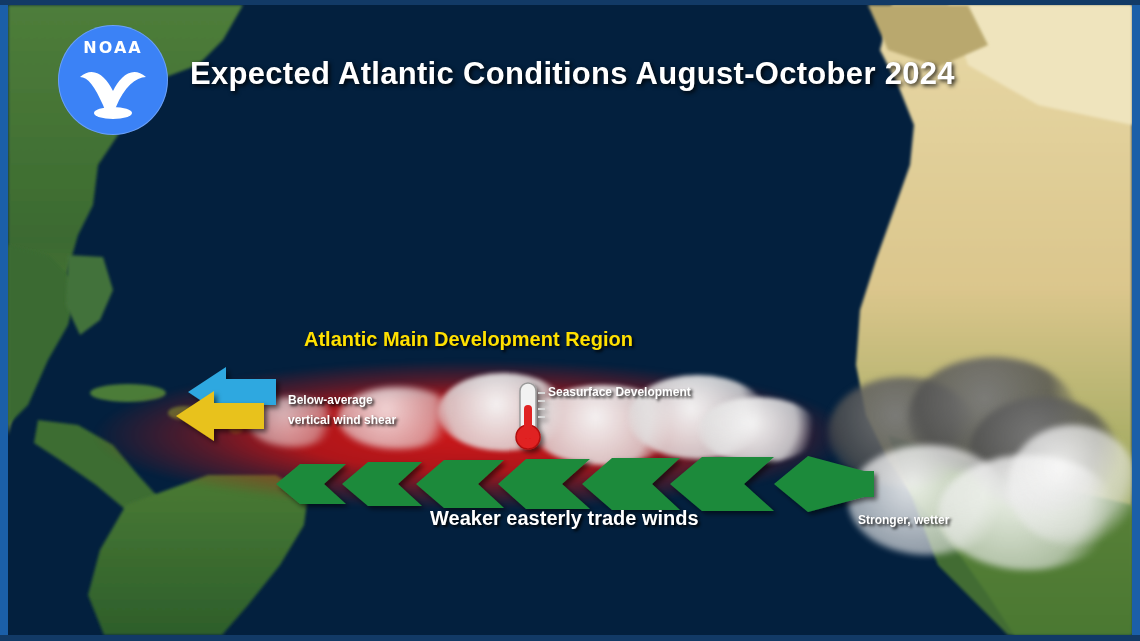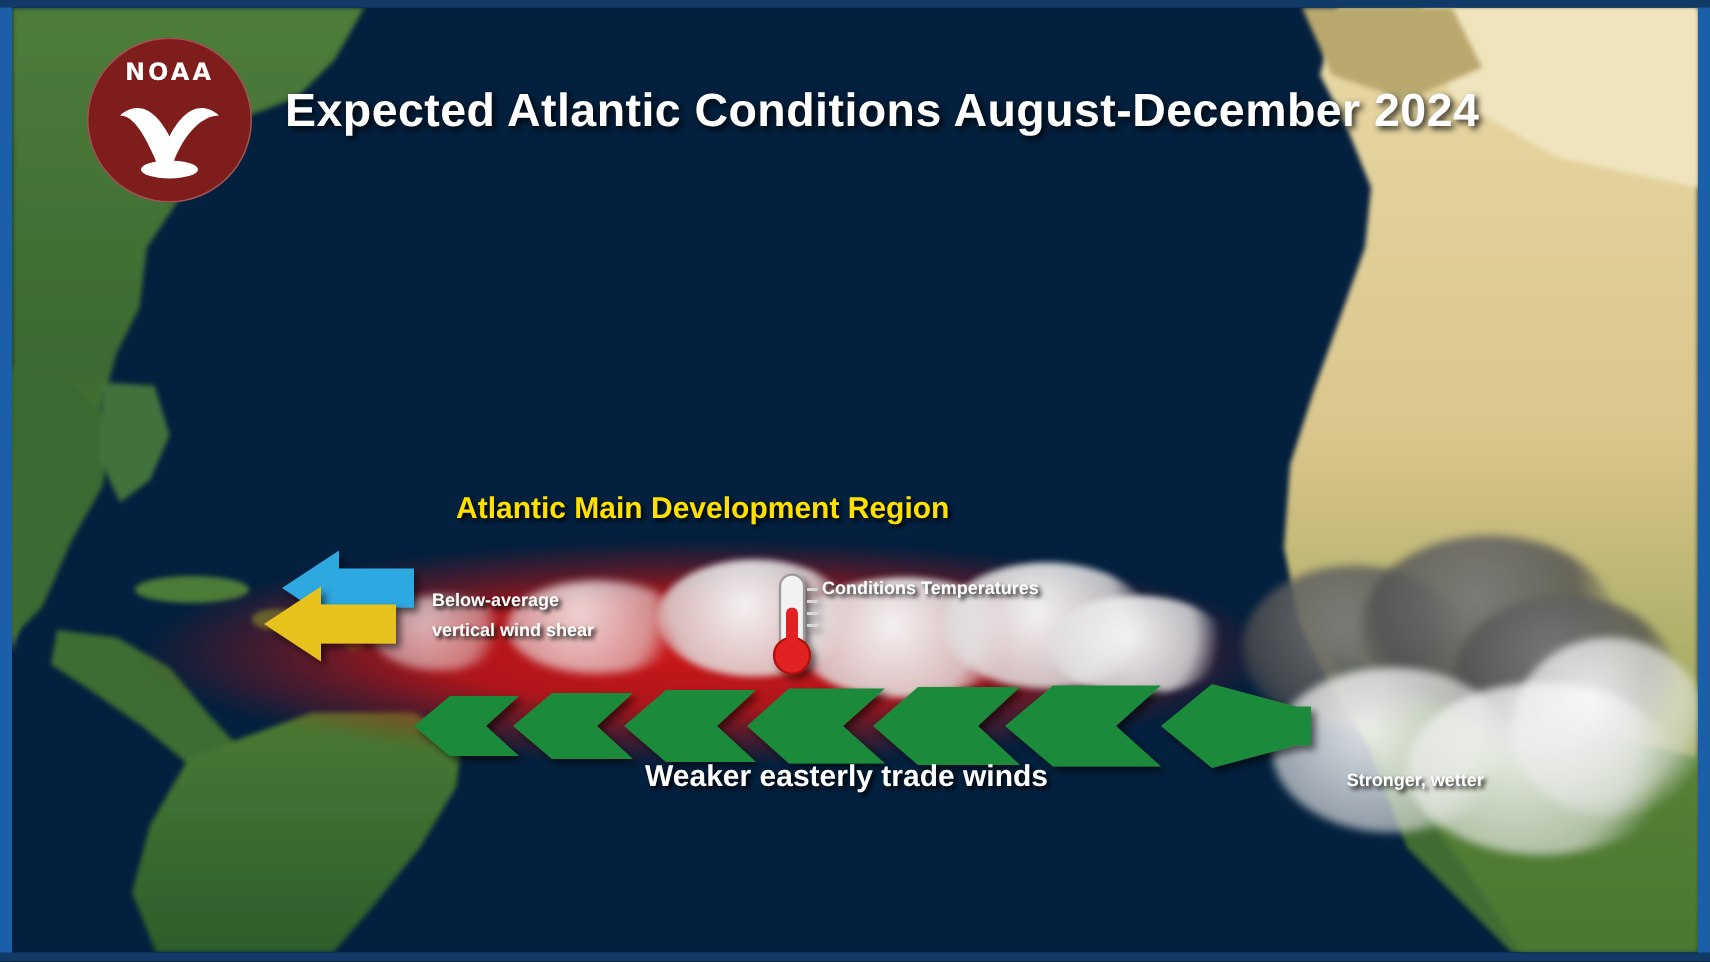--- a/index.html
+++ b/index.html
@@ -35,38 +35,38 @@
        filter:blur(2px);}
 
   
   .cloud{position:absolute;border-radius:50%;}
   .cl-w{background:radial-gradient(circle at 40% 35%, rgba(255,255,255,0.95), rgba(235,235,235,0.65) 60%, rgba(220,220,220,0) 78%);filter:blur(3px);}
   .cl-g{background:radial-gradient(circle at 45% 35%, rgba(120,120,120,0.95), rgba(80,80,80,0.8) 55%, rgba(60,60,60,0) 80%);filter:blur(3px);}
   .cl-d{background:radial-gradient(circle at 45% 40%, rgba(245,245,245,0.98), rgba(225,225,225,0.8) 58%, rgba(210,210,210,0) 80%);filter:blur(2px);}
 
   
   .noaa{position:absolute;left:58px;top:25px;width:110px;height:110px;border-radius:50%;
-        background:#7f1d1d;box-shadow:0 0 0 1px rgba(255,255,255,.25) inset;}
+        background:#3b82f6;box-shadow:0 0 0 1px rgba(255,255,255,.25) inset;}
   .noaa .txt{position:absolute;top:13px;left:0;width:110px;text-align:center;color:#fff;
         font-weight:bold;font-size:16px;letter-spacing:2px;font-family:"DejaVu Sans",sans-serif;}
 
   
   .title{position:absolute;left:190px;top:56px;color:#fff;font-size:31px;font-weight:bold;
          letter-spacing:.3px;text-shadow:2px 2px 4px rgba(0,0,0,.85);font-family:"Liberation Sans",sans-serif;}
 
   .mdr-label{position:absolute;left:285px;top:328px;color:#ffe000;font-size:20px;font-weight:bold;
          text-shadow:2px 2px 3px rgba(0,0,0,.9);margin-left:19px;}
 
   .lbl{position:absolute;color:#fff;font-size:12px;font-weight:bold;line-height:20px;
        text-shadow:2px 2px 3px rgba(0,0,0,.95);}
 
   .lbl-shear{left:288px;top:390px;}
   .lbl-sst{left:548px;top:382px;}
   .lbl-trade{left:430px;top:508px;font-size:20px;}
-  .lbl-monsoon{left:836px;top:510px;text-align:center;width:215px;}
+  .lbl-monsoon{left:858px;top:510px;text-align:left;width:215px;}
 
   .arrows{position:absolute;left:0;top:0;}
 </style>
 </head>
 <body>
 
 <div id="stage">
 
   <div class="map">
 
@@ -176,31 +176,31 @@
 
   <div class="noaa">
     <div class="txt">NOAA</div>
     <svg width="110" height="110" style="position:absolute;left:0;top:0;">
       <path d="M22,52 C36,40 48,52 55,66 C62,52 74,40 88,52 C78,52 66,62 58,82 C54,90 52,92 51,92
                C50,92 48,88 45,80 C37,62 30,52 22,52 Z" fill="#ffffff"></path>
       <ellipse cx="55" cy="88" rx="19" ry="6" fill="#ffffff"></ellipse>
     </svg>
   </div>
 
-  <div class="title">Expected Atlantic Conditions August-December 2024</div>
+  <div class="title">Expected Atlantic Conditions August-October 2024</div>
 
   <div class="mdr-label">Atlantic Main Development Region</div>
 
   <div class="lbl lbl-shear">
     <div>Below-average</div>
     <div>vertical wind shear</div>
   </div>
 
   <div class="lbl lbl-sst">
-    <div>Conditions Temperatures</div>
+    <div>Seasurface Development</div>
   </div>
 
   <div class="lbl lbl-trade">Weaker easterly trade winds</div>
 
   <div class="lbl lbl-monsoon">
     <div>Stronger, wetter</div>
   </div>
 
   <div class="frame-left"></div>
   <div class="frame-right"></div>

